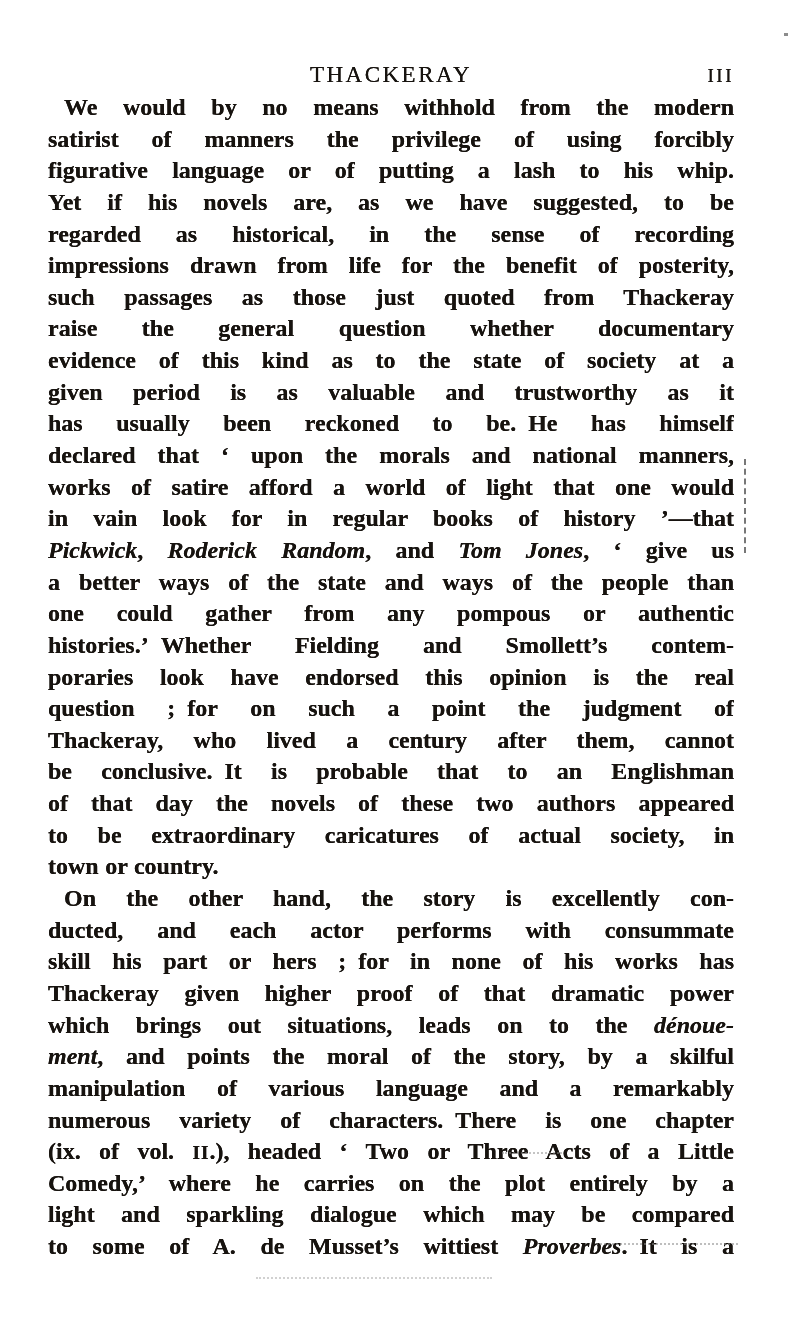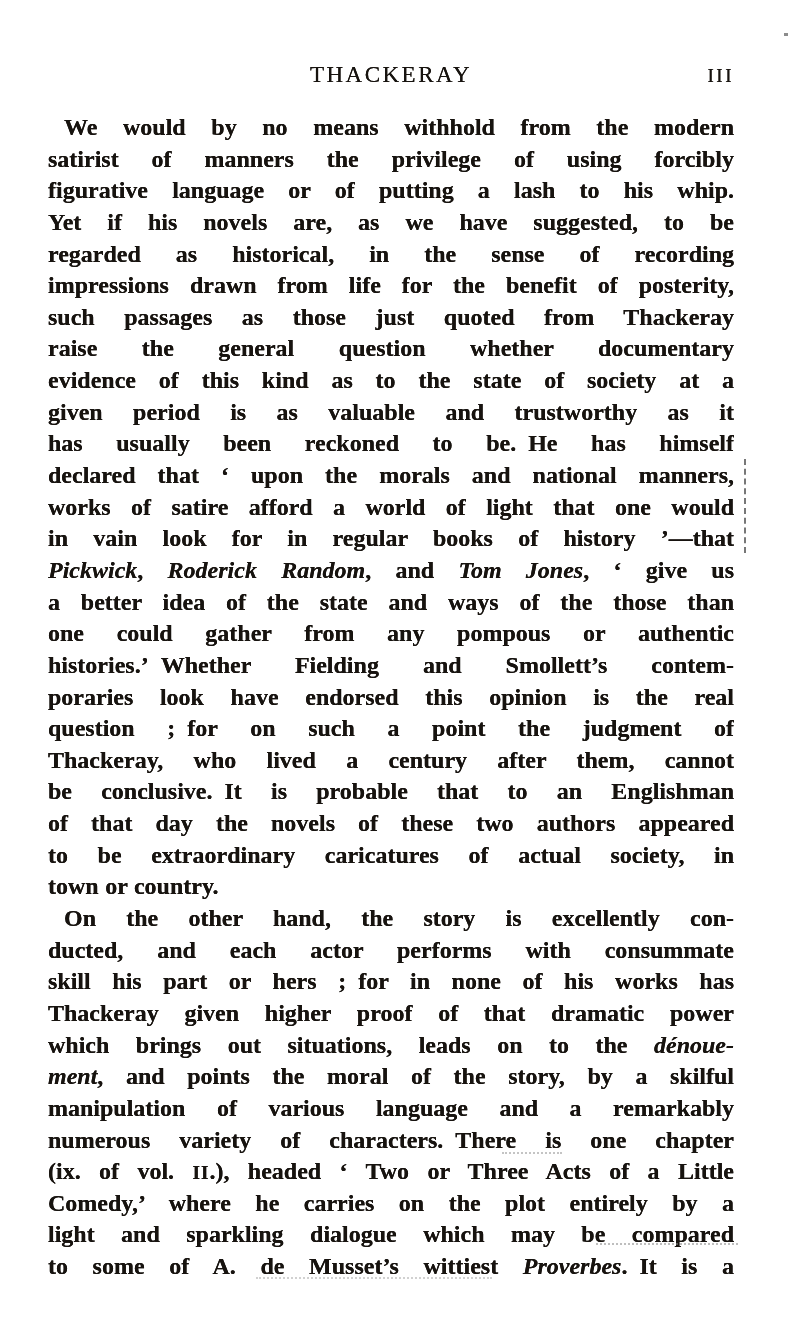--- a/index.html
+++ b/index.html
@@ -15,21 +15,20 @@
     overflow: hidden;
   }
   .page {
     position: absolute;
     left: 48px; top: 62px;
     width: 686px;
   }
   .running-header {
     position: relative;
     height: 30px;
-    margin-bottom: 20px;
   }
   .chapter-title {
     position: absolute; left: 0; right: 0;
     text-align: center;
     font-size: 23px;
     letter-spacing: 2.5px;
     font-weight: 500;
     text-shadow: 0 0 0.45px currentColor;
   }
   .page-number {
@@ -97,21 +96,21 @@
         <div class="line"><span>impressions drawn from life for the benefit of posterity,</span></div>
         <div class="line"><span>such passages as those just quoted from Thackeray</span></div>
         <div class="line"><span>raise the general question whether documentary</span></div>
         <div class="line"><span>evidence of this kind as to the state of society at a</span></div>
         <div class="line"><span>given period is as valuable and trustworthy as it</span></div>
         <div class="line"><span>has usually been reckoned to be. He has himself</span></div>
         <div class="line"><span>declared that ‘ upon the morals and national manners,</span></div>
         <div class="line"><span>works of satire afford a world of light that one would</span></div>
         <div class="line"><span>in vain look for in regular books of history ’—that</span></div>
         <div class="line"><em>Pickwick</em><span>, </span><em>Roderick Random</em><span>, and </span><em>Tom Jones</em><span>, ‘ give us</span></div>
-        <div class="line"><span>a better idea of the state and ways of the those than</span></div>
+        <div class="line"><span>a better ways of the state and ways of the people than</span></div>
         <div class="line"><span>one could gather from any pompous or authentic</span></div>
         <div class="line"><span>histories.’ Whether Fielding and Smollett’s contem-</span></div>
         <div class="line"><span>poraries look have endorsed this opinion is the real</span></div>
         <div class="line"><span>question ; for on such a point the judgment of</span></div>
         <div class="line"><span>Thackeray, who lived a century after them, cannot</span></div>
         <div class="line"><span>be conclusive. It is probable that to an Englishman</span></div>
         <div class="line"><span>of that day the novels of these two authors appeared</span></div>
         <div class="line"><span>to be extraordinary caricatures of actual society, in</span></div>
         <div class="line flush"><span>town or country.</span></div>
       </div>

